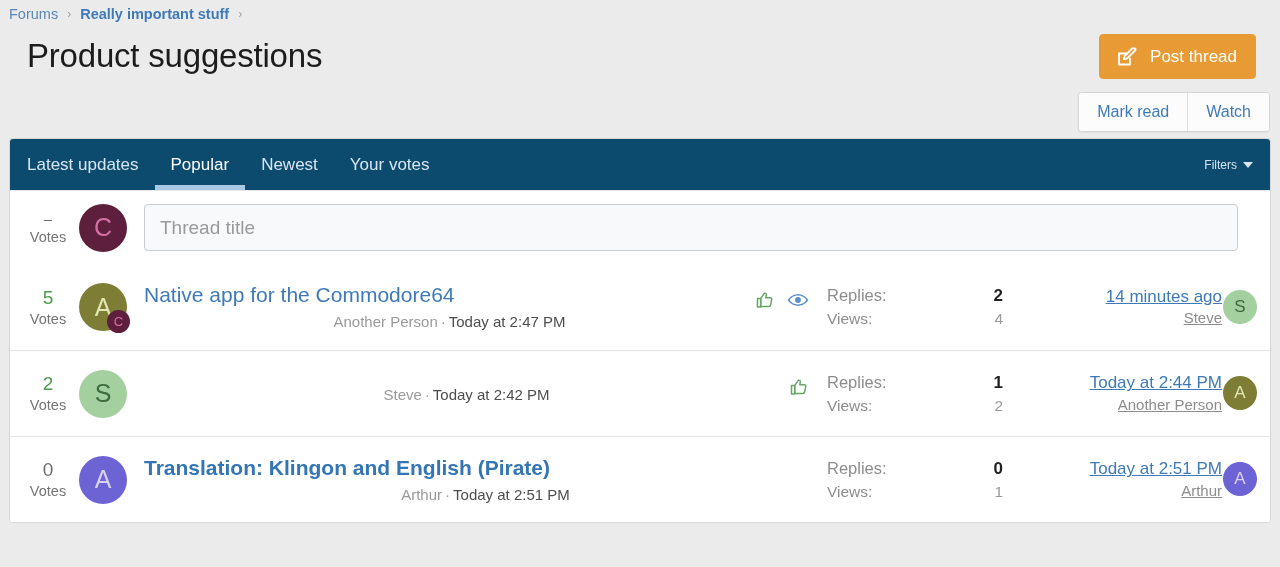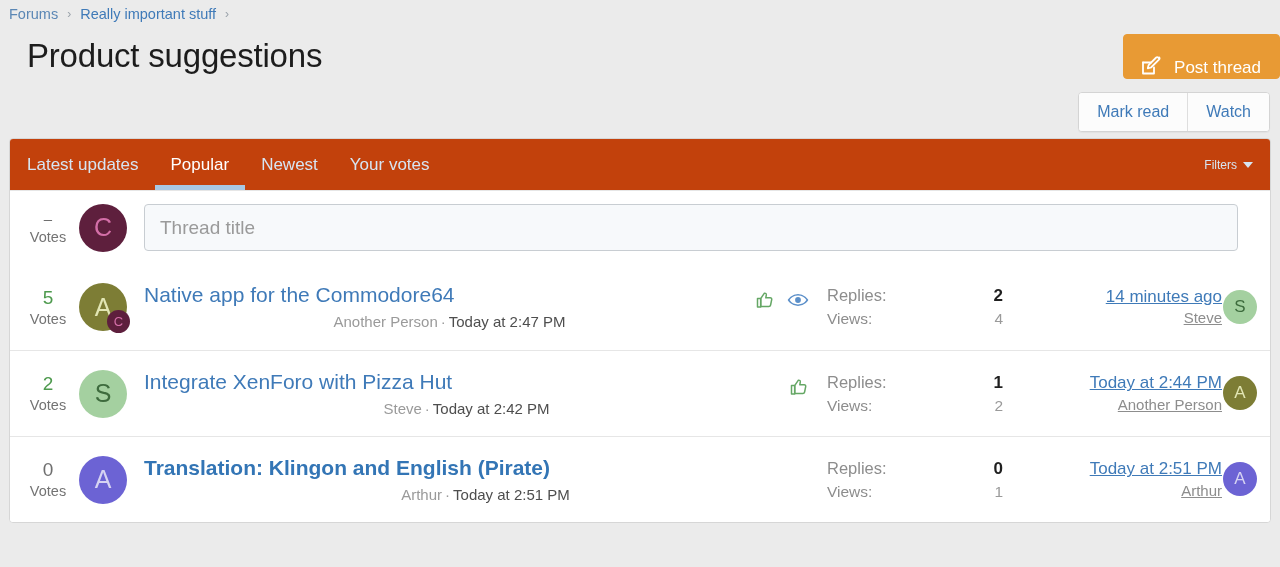--- a/index.html
+++ b/index.html
@@ -17,21 +17,21 @@
     display: flex;
     align-items: center;
     height: 28px;
     padding: 0 0 0 9px;
     font-size: 14.5px;
   }
   .crumb-link {
     color: #5b87b5;
     text-decoration: none;
   }
-  .crumb-link.strong { color: #3f7ab8; font-weight: normal; }
+  .crumb-link.strong { color: #3f7ab8; font-weight: bold; }
   .crumb-sep {
     color: #9aa2aa;
     font-size: 12px;
     margin: 0 9px;
     line-height: 1;
   }
 
   
   .title-row {
     position: relative;
@@ -41,24 +41,24 @@
   .page-title {
     font-size: 33px;
     font-weight: normal;
     color: #1c1c1c;
     line-height: 56px;
     letter-spacing: -0.2px;
   }
 
   .btn-post {
     position: absolute;
-    right: 0;
+    right: 24px;
     top: 6px;
     display: flex;
-    align-items: flex-end;
+    align-items: center;
     gap: 11px;
     height: 45px;
     padding: 0 18px 0 15px;
     background: #e89a34;
     border: 1px solid #e89a34;
     border-radius: 4px;
     color: #ffffff;
     font-size: 17px;
     cursor: pointer;
     font-family: "Liberation Sans", sans-serif;
@@ -99,21 +99,21 @@
     border: 1px solid #d6d6d6;
     border-radius: 4px;
     background: #ffffff;
     overflow: hidden;
   }
 
   
   .tabbar {
     display: flex;
     align-items: stretch;
-    background: #c2410c;
+    background: #0c4a6e;
     height: 51px;
     position: relative;
   }
   .tab {
     display: flex;
     align-items: center;
     padding: 0 16px;
     color: #d7e5f2;
     font-size: 17px;
     cursor: pointer;
@@ -423,21 +423,21 @@
       <div class="row">
         <div class="votes ">
           <span class="count">2</span>
           <span class="label">Votes</span>
         </div>
         <div class="avatar-wrap">
           <div class="avatar" style="background:#a4d0a0;color:#3d6b3d">
             <span>S</span>
           </div>
         </div>
-        <div class="main-col"><a href="#" class="thread-title">Integrate XenForo with Pizza Hut</a><div class="meta"><span class="author">Steve</span><span class="dot">·</span><span class="date">Today at 2:42 PM</span></div></div>
+        <div class="main-col"><div class="meta"><span class="author">Steve</span><span class="dot">·</span><span class="date">Today at 2:42 PM</span></div></div>
         <div class="icons">
           <span>
             <svg width="20" height="20" viewBox="0 0 20 20" fill="none" stroke="#65a765" stroke-width="1.5" stroke-linejoin="round">
               <path d="M2.5 8.6h3.2v8.4H2.5z"></path>
               <path d="M5.7 8.6 9.4 3.2c1.2-.2 2 .5 1.9 1.7l-.5 2.9h4.4c1 0 1.7.8 1.5 1.8l-1.1 5.4c-.2.9-.8 1.5-1.7 1.5H5.7z"></path>
             </svg>
           </span>
         </div>
         <div class="stats">
           <span class="k top">Replies:</span>

